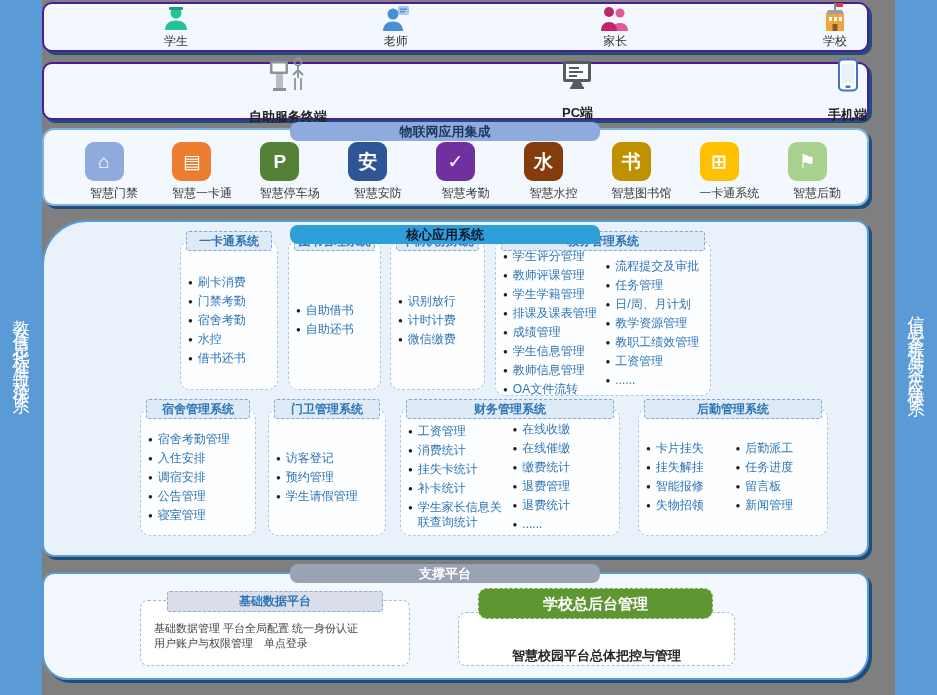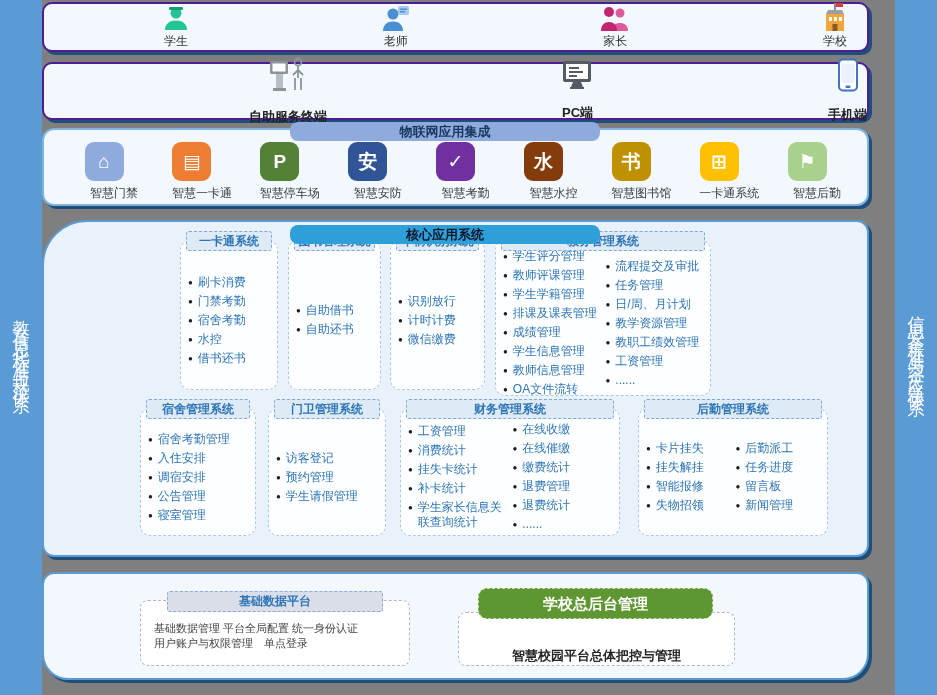--- a/index.html
+++ b/index.html
@@ -521,20 +521,21 @@
             <span>留言板</span>
           </li>
           <li class="li">
             <span class="dot">●</span>
             <span>新闻管理</span>
           </li>
         </ul>
       </div>
   </div>
 
+  <div class="tab support-tab">支撑平台</div>
   <div class="panel tier-support"></div>
 
   <div class="s-box base-box">
     <div class="s-pill">基础数据平台</div>
     <div class="base-lines">
       <div>基础数据管理 平台全局配置 统一身份认证</div>
       <div>用户账户与权限管理　单点登录</div>
     </div>
   </div>
 

